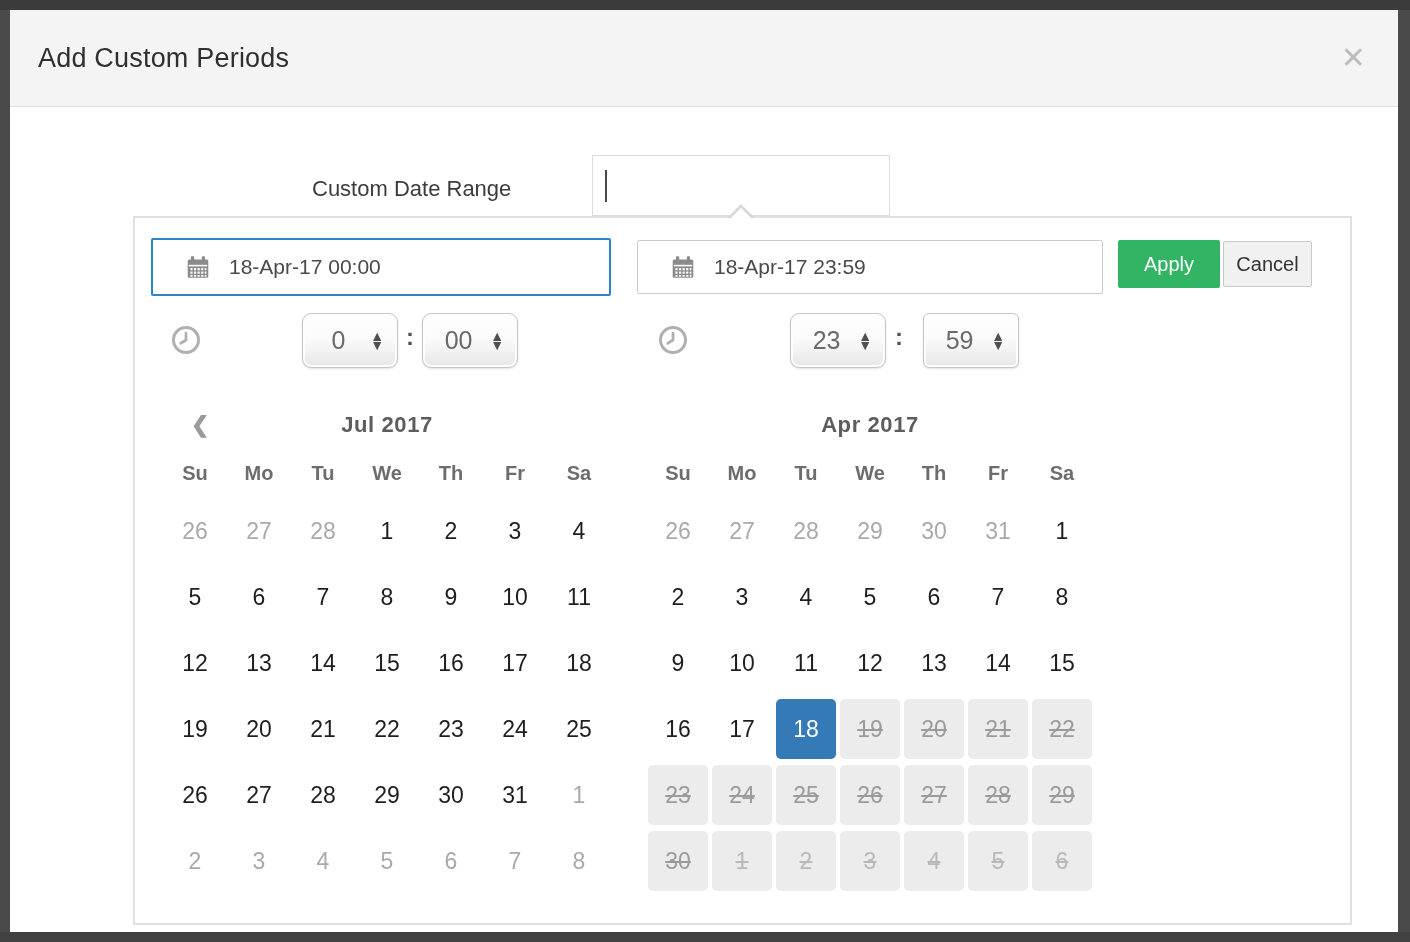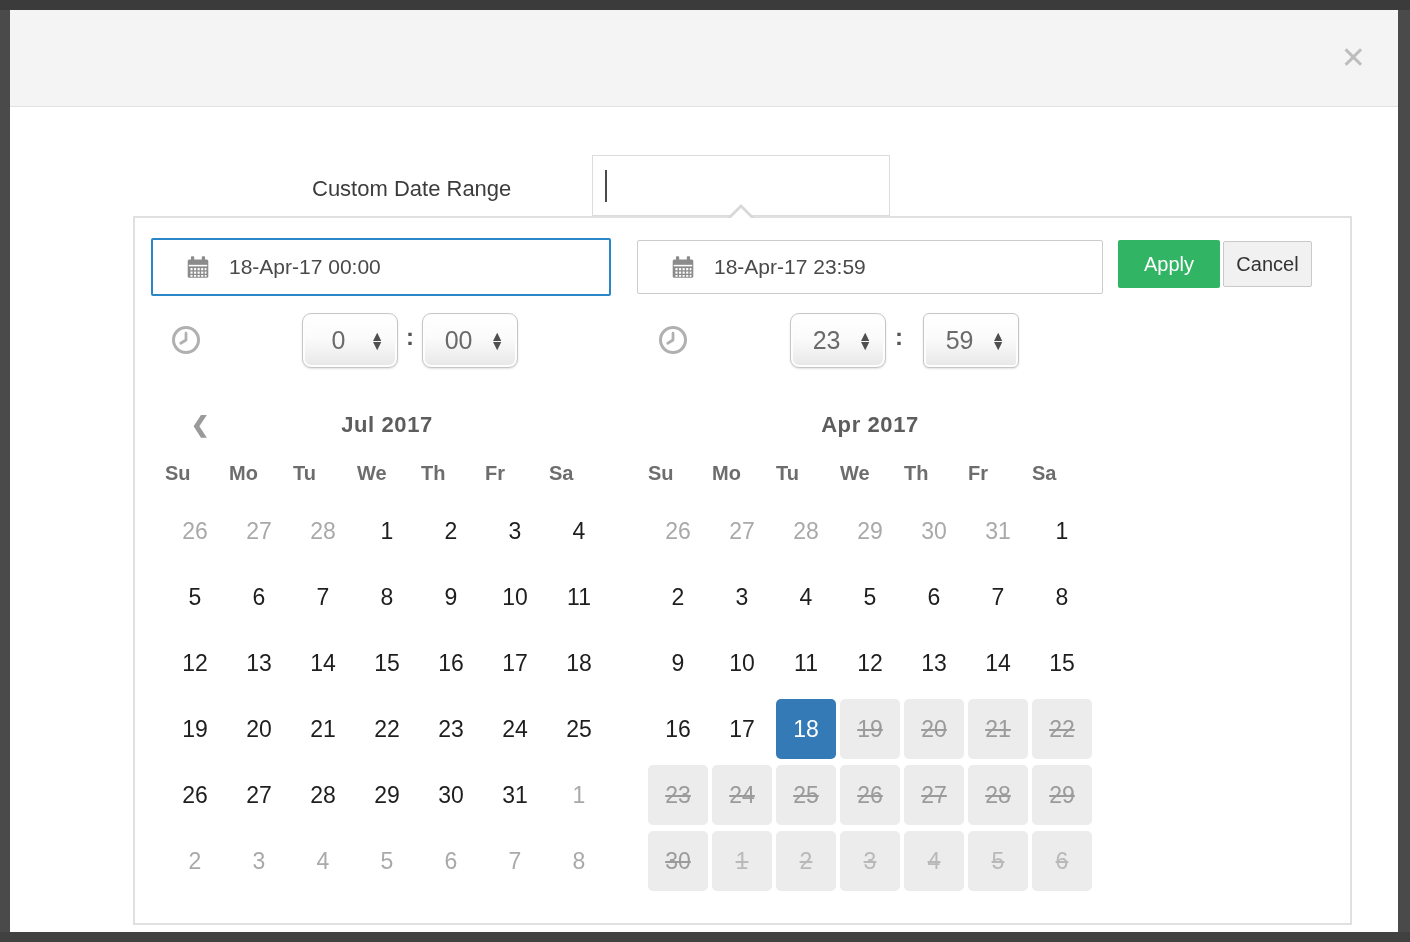--- a/index.html
+++ b/index.html
@@ -72,41 +72,42 @@
   
   .calendar { position:absolute; top:186px; width:444px; }
   .cal-0 { left:30px; } .cal-1 { left:513px; }
   .cal-title-row { position:relative; height:42px; }
   .cal-title { text-align:center; line-height:42px; font-size:22px; font-weight:bold;
                color:#5d5d5d; letter-spacing:.6px; }
   .cal-prev { position:absolute; left:26px; top:0; line-height:42px; font-size:22px;
               color:#9a9a9a; font-weight:bold; cursor:pointer; }
   .weekdays { display:grid; grid-template-columns:repeat(7,60px); column-gap:4px;
               margin-top:16px; }
-  .weekday { text-align:left; font-size:20px; font-weight:bold; color:#6d6d6d; }
+  .weekday { text-align:center; font-size:20px; font-weight:bold; color:#6d6d6d; }
   .days { display:grid; grid-template-columns:repeat(7,60px); column-gap:4px; row-gap:6px;
           margin-top:16px; }
   .day { width:60px; height:60px; line-height:60px; text-align:center; font-size:23px;
          color:#1e1e1e; border-radius:5px; cursor:pointer; }
   .day-muted    { color:#a9a9a9; }
   .day-selected { background:var(--selected-blue, #337ab7); color:#fff; }
   .day-disabled       { background:#ececec; color:#9b9b9b; text-decoration:line-through; cursor:default; }
   .day-disabled-muted { background:#ececec; color:#b9b9b9; text-decoration:line-through; cursor:default; }
 </style>
 </head>
 <body>
 
 <div class="screen">
 
   <div class="frame-top"></div>
   <div class="frame-left"></div>
   <div class="frame-right"></div>
   <div class="frame-bottom"></div>
 
   <div class="modal-header">
+    <div class="modal-title">Add Custom Periods</div>
     <div class="modal-close">✕</div>
   </div>
 
   <div class="field-label">Custom Date Range</div>
 
   <div class="range-input">
     <div class="text-caret"></div>
   </div>
 
   <div class="picker-panel">

